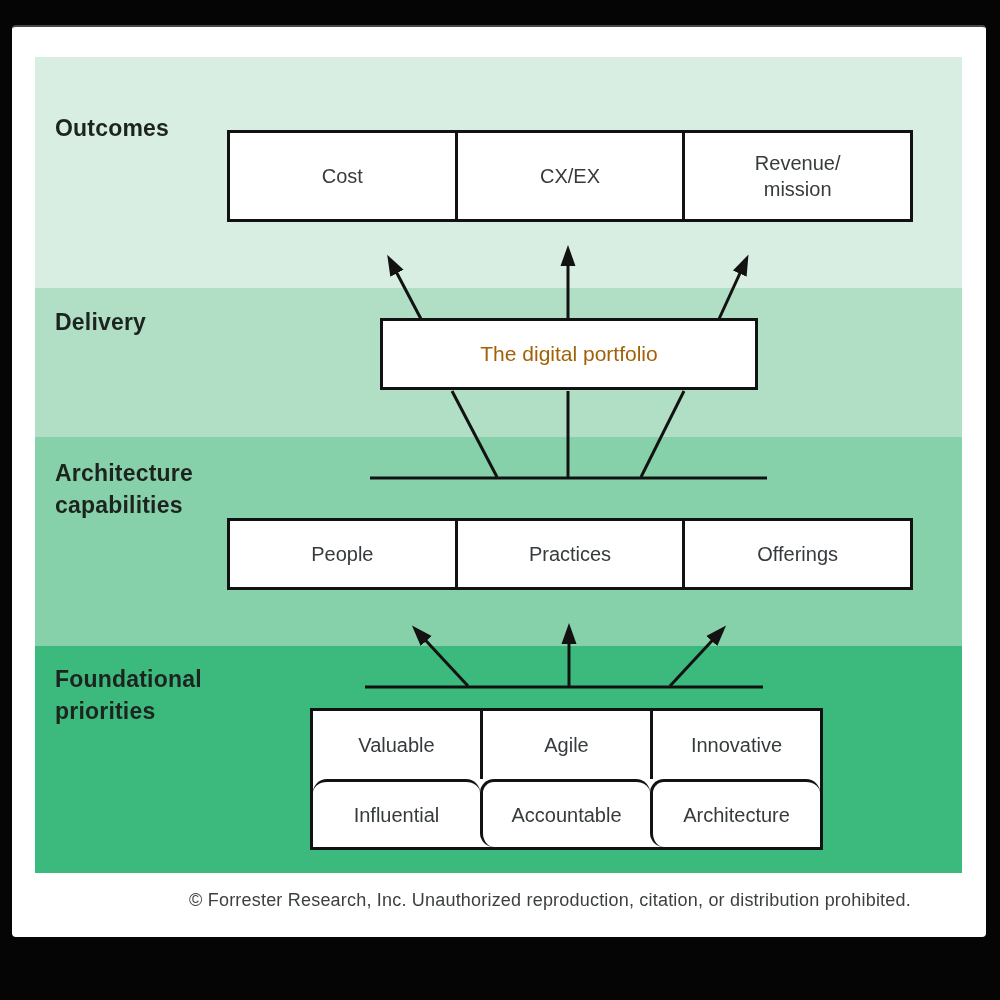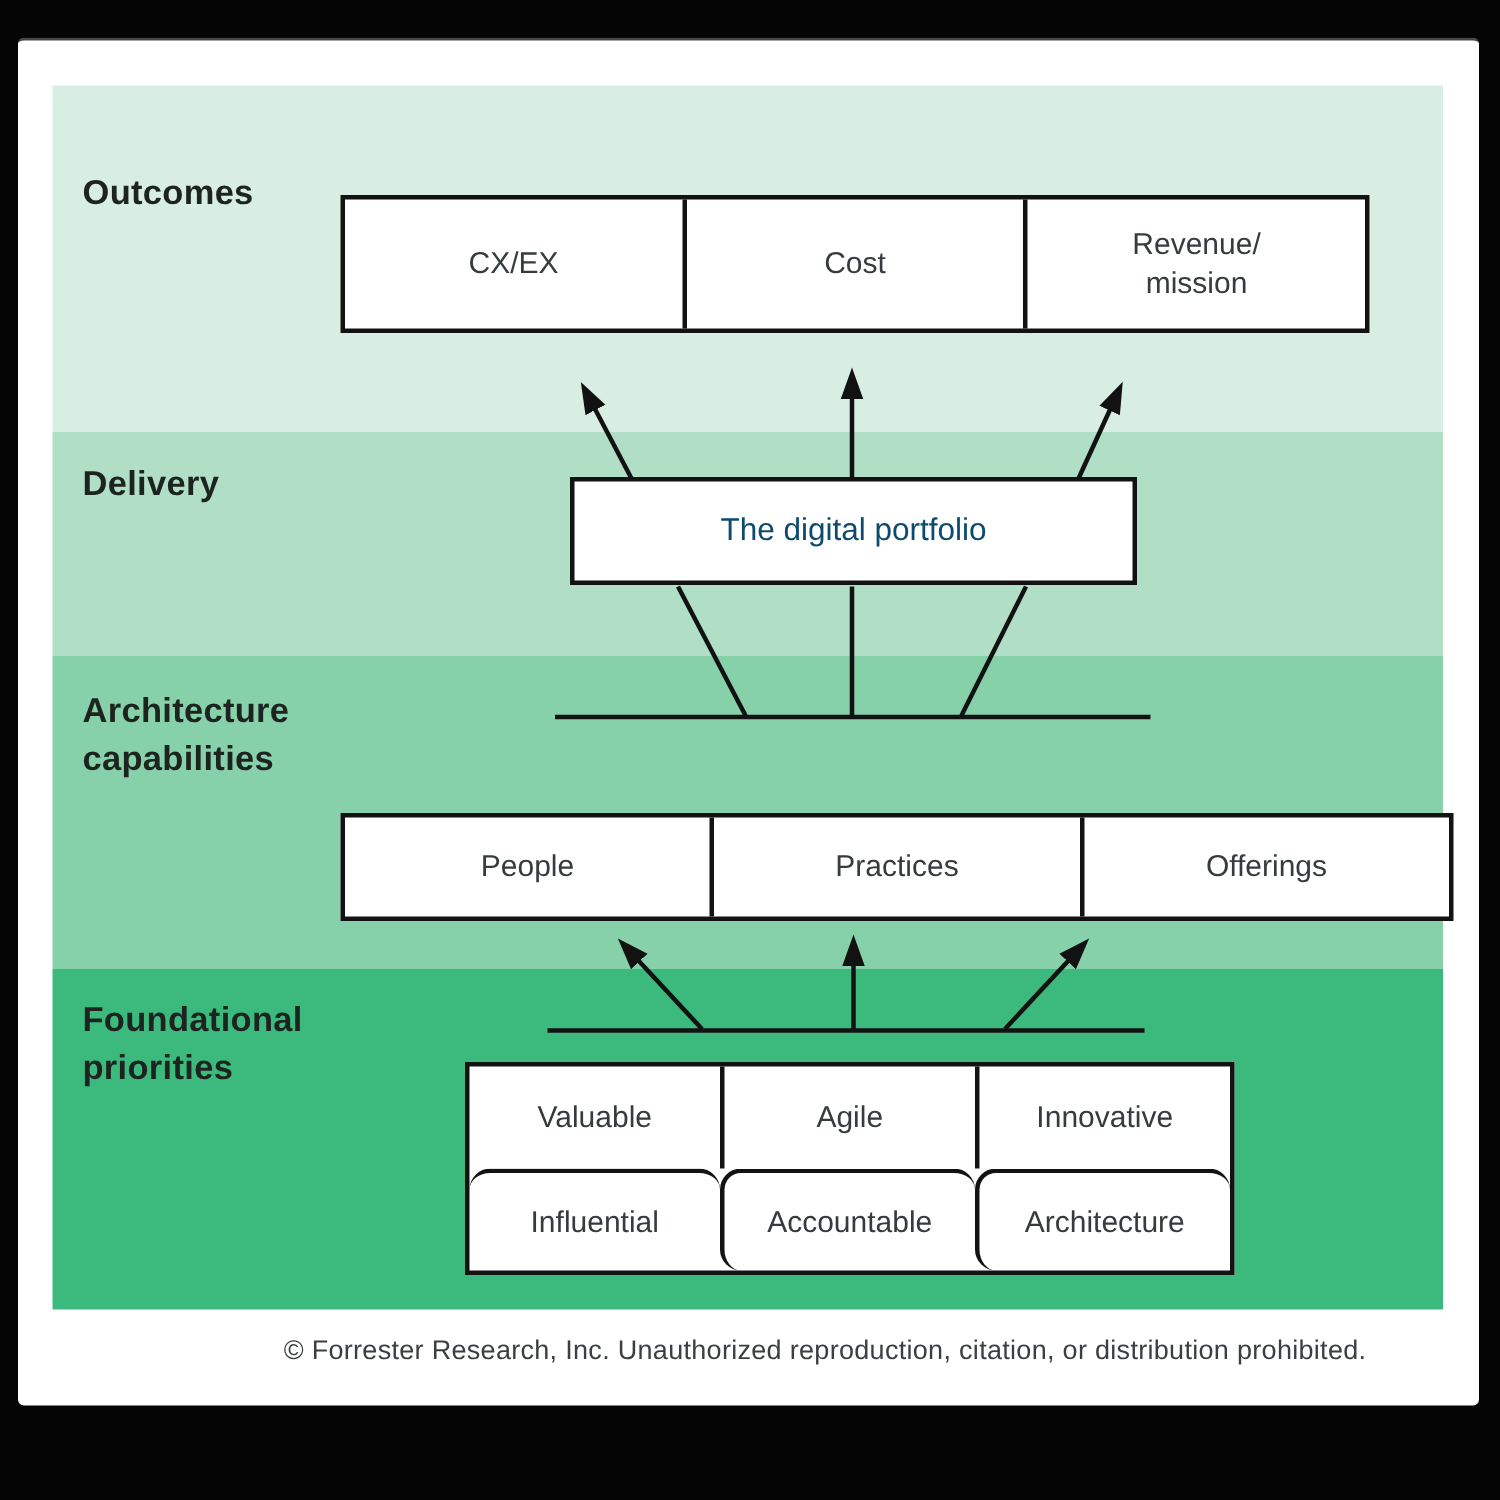--- a/index.html
+++ b/index.html
@@ -30,33 +30,33 @@
   }
   .lbl-outcomes{top:84px;margin-top:28px;}
   .lbl-delivery{top:306px;}
   .lbl-architecture{top:457px;}
   .lbl-foundational{top:663px;}
   .row-boxes{
     position:absolute;display:flex;
     background:#ffffff;border:3px solid #121212;box-sizing:border-box;
   }
   .row-outcomes{left:227px;top:130px;width:686px;height:92px;}
-  .row-architecture{left:227px;top:518px;width:742px;height:72px;margin-top:24px;}
+  .row-architecture{left:227px;top:518px;width:686px;height:72px;}
   .cell{
     flex:1;display:flex;align-items:center;justify-content:center;
     border-left:3px solid #121212;
     font-size:20px;color:#363b3d;text-align:center;
     white-space:pre-line;line-height:26px;
   }
   .cell:first-child{border-left:none;}
   .portfolio-box{
     position:absolute;left:380px;top:318px;width:378px;height:72px;
     background:#ffffff;border:3px solid #121212;box-sizing:border-box;
     display:flex;align-items:center;justify-content:center;
-    font-size:21px;color:#0c4a6e;
+    font-size:21px;color:#a16207;
   }
   .grid-foundational{
     position:absolute;left:310px;top:708px;width:513px;height:142px;
     background:#ffffff;border:3px solid #121212;box-sizing:border-box;
     display:flex;flex-direction:column;
   }
   .grid-row{flex:1;display:flex;}
   .grid-row.second .cell{border-top:3px solid #121212;border-radius:14px;}
   svg.connectors{
     position:absolute;left:0;top:0;width:1000px;height:1000px;
@@ -101,22 +101,22 @@
   <line x1="568" y1="391" x2="568" y2="477"></line>
   <line x1="684" y1="391" x2="641" y2="477"></line>
 
   <line x1="365" y1="687" x2="763" y2="687"></line>
   <line x1="468" y1="686" x2="416" y2="630" marker-end="url(#ah)"></line>
   <line x1="569" y1="686" x2="569" y2="629" marker-end="url(#ah)"></line>
   <line x1="670" y1="686" x2="722" y2="630" marker-end="url(#ah)"></line>
 </svg>
 
 <div class="row-boxes row-outcomes">
+  <div class="cell">Cost</div>
   <div class="cell">CX/EX</div>
-  <div class="cell">Cost</div>
   <div class="cell">Revenue/
 mission</div>
 </div>
 
 <div class="portfolio-box">The digital portfolio</div>
 
 <div class="row-boxes row-architecture">
   <div class="cell">People</div>
   <div class="cell">Practices</div>
   <div class="cell">Offerings</div>

